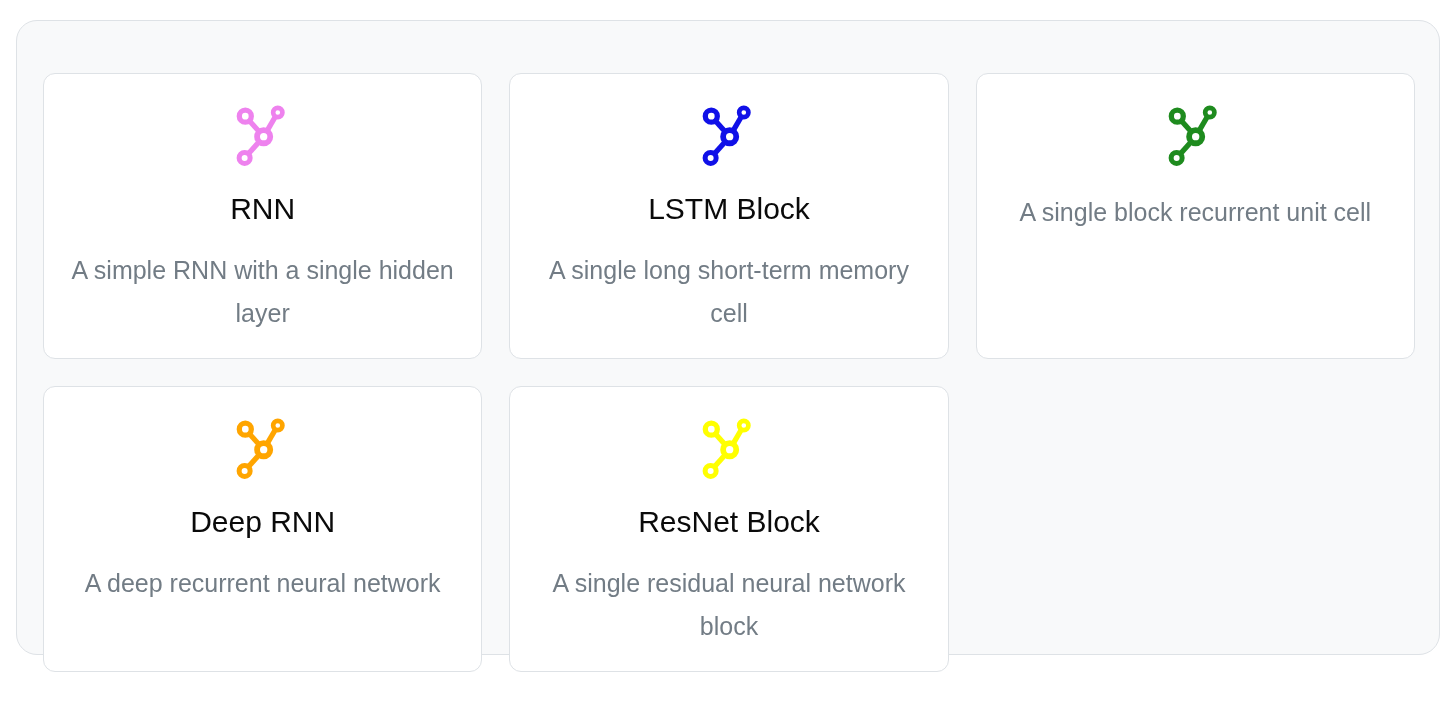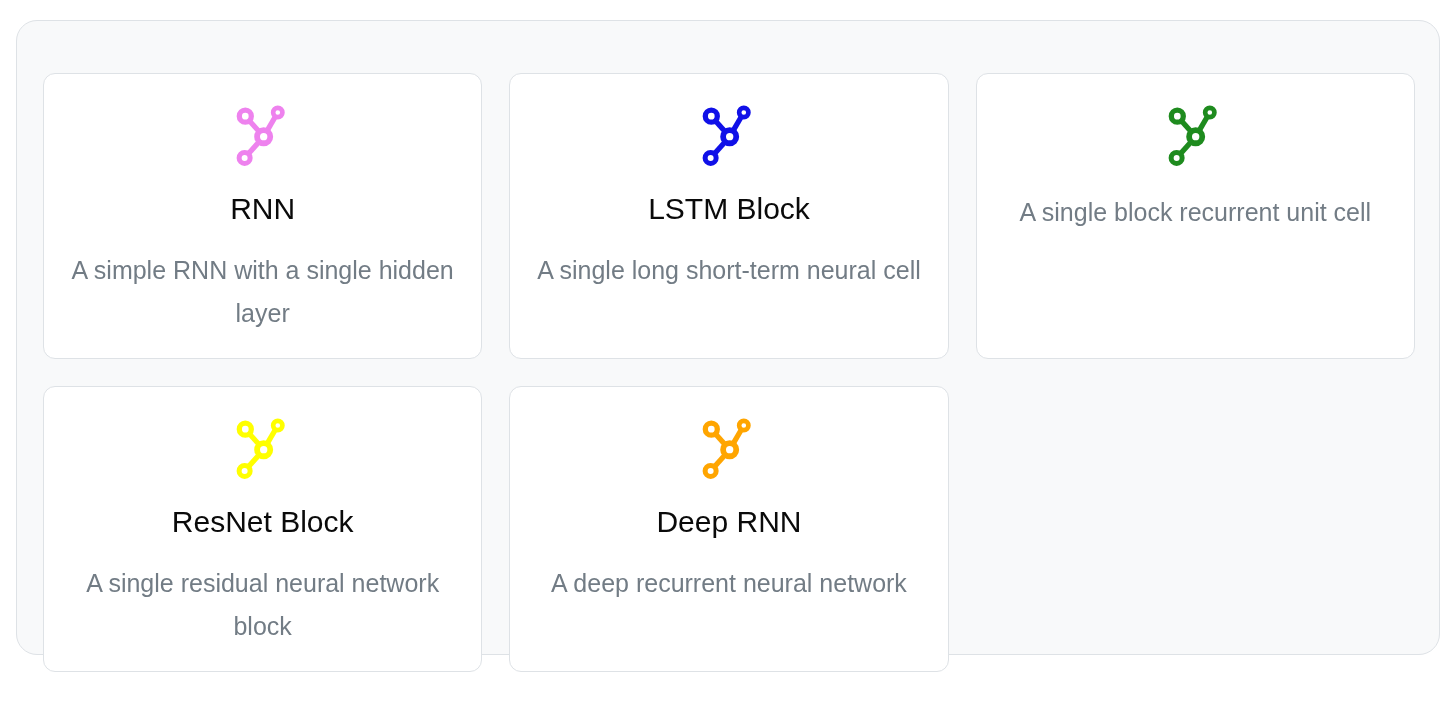--- a/index.html
+++ b/index.html
@@ -89,69 +89,69 @@
           <line x1="45.3" y1="9.7" x2="30.7" y2="34.7"></line>
           <line x1="11" y1="56.7" x2="30.7" y2="34.7"></line>
         </g>
         <circle cx="11.7" cy="13.5" r="6.2" fill="#ffffff" stroke="currentColor" stroke-width="5.5"></circle>
         <circle cx="45.3" cy="9.7" r="4.8" fill="#ffffff" stroke="currentColor" stroke-width="4.8"></circle>
         <circle cx="30.7" cy="34.7" r="6.8" fill="#ffffff" stroke="currentColor" stroke-width="6"></circle>
         <circle cx="11" cy="56.7" r="5.7" fill="#ffffff" stroke="currentColor" stroke-width="5.2"></circle>
       </svg>
     </span>
     <div class="card-title">LSTM Block</div>
-    <div class="card-desc">A single long short-term neural cell</div>
+    <div class="card-desc">A single long short-term memory cell</div>
   </div>
 
   <div class="card">
     <span class="icon" style="color: rgb(30, 139, 30);">
       <svg width="58" height="66" viewBox="0 0 60 68" xmlns="http://www.w3.org/2000/svg" aria-hidden="true">
         <g stroke="currentColor" stroke-width="5.5" fill="none">
           <line x1="11.7" y1="13.5" x2="30.7" y2="34.7"></line>
           <line x1="45.3" y1="9.7" x2="30.7" y2="34.7"></line>
           <line x1="11" y1="56.7" x2="30.7" y2="34.7"></line>
         </g>
         <circle cx="11.7" cy="13.5" r="6.2" fill="#ffffff" stroke="currentColor" stroke-width="5.5"></circle>
         <circle cx="45.3" cy="9.7" r="4.8" fill="#ffffff" stroke="currentColor" stroke-width="4.8"></circle>
         <circle cx="30.7" cy="34.7" r="6.8" fill="#ffffff" stroke="currentColor" stroke-width="6"></circle>
         <circle cx="11" cy="56.7" r="5.7" fill="#ffffff" stroke="currentColor" stroke-width="5.2"></circle>
       </svg>
     </span>
     <div class="card-desc">A single block recurrent unit cell</div>
   </div>
 
   <div class="card">
+    <span class="icon" style="color: rgb(255, 165, 0);">
+      <svg width="58" height="66" viewBox="0 0 60 68" xmlns="http://www.w3.org/2000/svg" aria-hidden="true">
+        <g stroke="currentColor" stroke-width="5.5" fill="none">
+          <line x1="11.7" y1="13.5" x2="30.7" y2="34.7"></line>
+          <line x1="45.3" y1="9.7" x2="30.7" y2="34.7"></line>
+          <line x1="11" y1="56.7" x2="30.7" y2="34.7"></line>
+        </g>
+        <circle cx="11.7" cy="13.5" r="6.2" fill="#ffffff" stroke="currentColor" stroke-width="5.5"></circle>
+        <circle cx="45.3" cy="9.7" r="4.8" fill="#ffffff" stroke="currentColor" stroke-width="4.8"></circle>
+        <circle cx="30.7" cy="34.7" r="6.8" fill="#ffffff" stroke="currentColor" stroke-width="6"></circle>
+        <circle cx="11" cy="56.7" r="5.7" fill="#ffffff" stroke="currentColor" stroke-width="5.2"></circle>
+      </svg>
+    </span>
+    <div class="card-title">Deep RNN</div>
+    <div class="card-desc">A deep recurrent neural network</div>
+  </div>
+
+  <div class="card">
     <span class="icon" style="color: rgb(255, 255, 0);">
       <svg width="58" height="66" viewBox="0 0 60 68" xmlns="http://www.w3.org/2000/svg" aria-hidden="true">
         <g stroke="currentColor" stroke-width="5.5" fill="none">
           <line x1="11.7" y1="13.5" x2="30.7" y2="34.7"></line>
           <line x1="45.3" y1="9.7" x2="30.7" y2="34.7"></line>
           <line x1="11" y1="56.7" x2="30.7" y2="34.7"></line>
         </g>
         <circle cx="11.7" cy="13.5" r="6.2" fill="#ffffff" stroke="currentColor" stroke-width="5.5"></circle>
         <circle cx="45.3" cy="9.7" r="4.8" fill="#ffffff" stroke="currentColor" stroke-width="4.8"></circle>
         <circle cx="30.7" cy="34.7" r="6.8" fill="#ffffff" stroke="currentColor" stroke-width="6"></circle>
         <circle cx="11" cy="56.7" r="5.7" fill="#ffffff" stroke="currentColor" stroke-width="5.2"></circle>
       </svg>
     </span>
     <div class="card-title">ResNet Block</div>
     <div class="card-desc">A single residual neural network block</div>
   </div>
-
-  <div class="card">
-    <span class="icon" style="color: rgb(255, 165, 0);">
-      <svg width="58" height="66" viewBox="0 0 60 68" xmlns="http://www.w3.org/2000/svg" aria-hidden="true">
-        <g stroke="currentColor" stroke-width="5.5" fill="none">
-          <line x1="11.7" y1="13.5" x2="30.7" y2="34.7"></line>
-          <line x1="45.3" y1="9.7" x2="30.7" y2="34.7"></line>
-          <line x1="11" y1="56.7" x2="30.7" y2="34.7"></line>
-        </g>
-        <circle cx="11.7" cy="13.5" r="6.2" fill="#ffffff" stroke="currentColor" stroke-width="5.5"></circle>
-        <circle cx="45.3" cy="9.7" r="4.8" fill="#ffffff" stroke="currentColor" stroke-width="4.8"></circle>
-        <circle cx="30.7" cy="34.7" r="6.8" fill="#ffffff" stroke="currentColor" stroke-width="6"></circle>
-        <circle cx="11" cy="56.7" r="5.7" fill="#ffffff" stroke="currentColor" stroke-width="5.2"></circle>
-      </svg>
-    </span>
-    <div class="card-title">Deep RNN</div>
-    <div class="card-desc">A deep recurrent neural network</div>
-  </div>
 </div>
 </div>
 
 </body></html>

